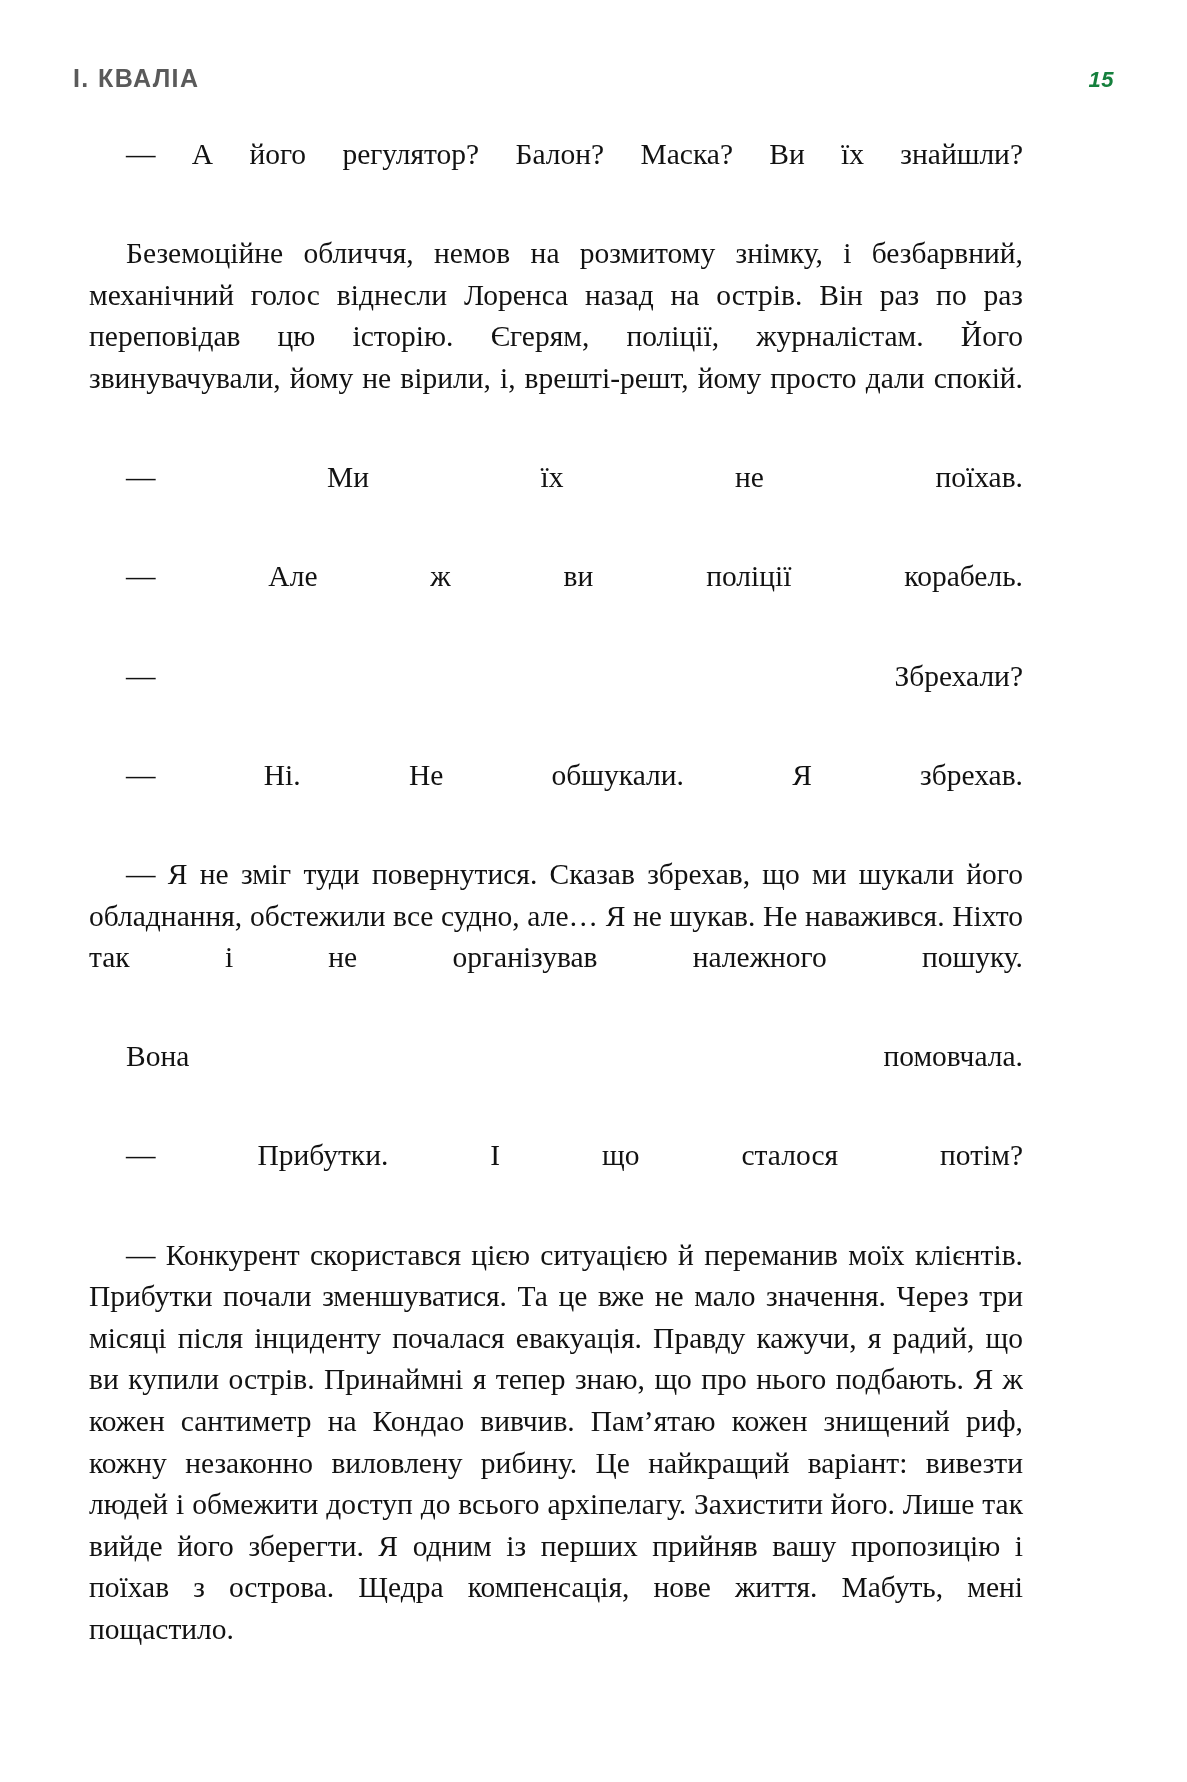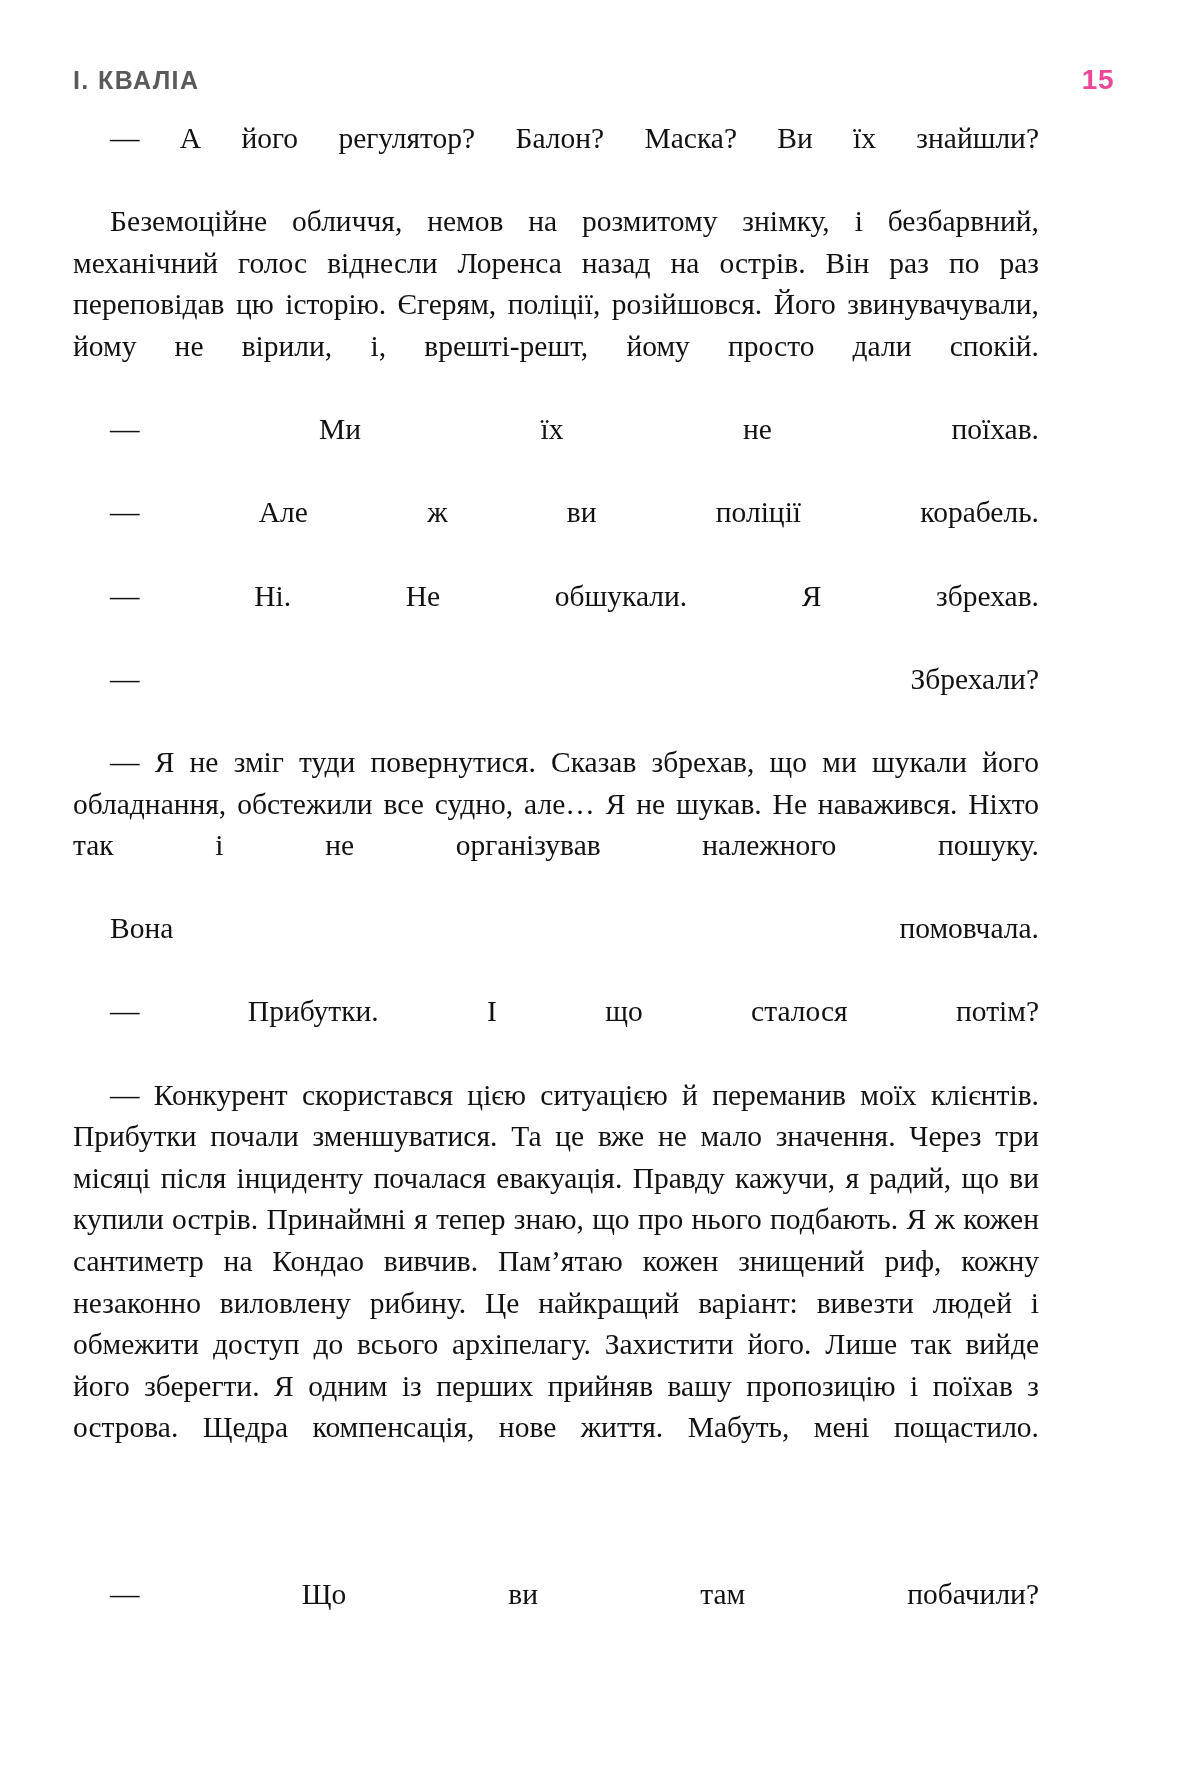--- a/index.html
+++ b/index.html
@@ -36,41 +36,42 @@
     font-weight: 700;
     font-size: 25px;
     letter-spacing: 1.4px;
     color: #5a5a5a;
     white-space: nowrap;
   }
 
   .running-head-folio {
     font-family: "Liberation Sans", sans-serif;
     font-weight: 700;
-    font-size: 28px;
+    font-size: 22px;
     letter-spacing: 0.5px;
-    color: #ec4899;
+    color: #15803d;
+    font-style: italic;
   }
 
   
   .textblock {
     position: absolute;
     left: 73px;
     top: 118px;
     width: 966px;
   }
 
   .para {
     font-family: "Liberation Serif", "DejaVu Serif", serif;
     font-size: 29.5px;
     line-height: 41.6px;
     color: #121212;
     text-align: justify;
     text-justify: inter-word;
-    margin: 0;
+    margin: 16px;
     hyphens: manual;
     -webkit-hyphens: manual;
   }
 
   
   .para.indent {
     text-indent: 37px;
   }
 
   
@@ -95,25 +96,25 @@
 
 <div class="page">
 
   <div class="running-head">
     <span class="running-head-title">I. КВАЛІА</span>
     <span class="running-head-folio">15</span>
   </div>
 
   <div class="textblock" id="textblock">
       <p class="para indent">— А його регулятор? Балон? Маска? Ви їх знайшли?</p>
-      <p class="para indent">Беземоційне обличчя, немов на розмитому знімку, і безбарвний, механічний голос віднесли Лоренса назад на острів. Він раз по раз переповідав цю історію. Єгерям, поліції, розійшовся. Його звинувачували, йому не вірили, і, врешті-решт, йому просто дали спокій.</p>
+      <p class="para indent">Беземоційне обличчя, немов на розмитому знімку, і безбарвний, механічний голос віднесли Лоренса назад на острів. Він раз по раз переповідав цю історію. Єгерям, поліції, журналістам. Його звинувачували, йому не вірили, і, врешті-решт, йому просто дали спокій.</p>
       <p class="para indent">— Ми їх не поїхав.</p>
       <p class="para indent">— Але ж ви поліції корабель.</p>
+      <p class="para indent">— Збрехали?</p>
       <p class="para indent">— Ні. Не обшукали. Я збрехав.</p>
-      <p class="para indent">— Збрехали?</p>
       <p class="para indent">— Я не зміг туди повернутися. Сказав збрехав, що ми шукали його обладнання, обстежили все судно, але… Я не шукав. Не наважився. Ніхто так і не організував належного пошуку.</p>
       <p class="para indent">Вона помовчала.</p>
       <p class="para indent">— Прибутки. І що сталося потім?</p>
       <p class="para indent">— Конкурент скористався цією ситуацією й переманив моїх клієнтів. Прибутки почали зменшуватися. Та це вже не мало значення. Через три місяці після інциденту почалася евакуація. Правду кажучи, я радий, що ви купили острів. Принаймні я тепер знаю, що про нього подбають. Я ж кожен сантиметр на Кондао вивчив. Пам’ятаю кожен знищений риф, кожну незаконно виловлену рибину. Це найкращий варіант: вивезти людей і обмежити доступ до всього архіпелагу. Захистити його. Лише так вийде його зберегти. Я одним із перших прийняв вашу пропозицію і поїхав з острова. Щедра компенсація, нове життя. Мабуть, мені пощастило.</p>
       <div class="section-break"></div>
       <p class="para indent">— Що ви там побачили?</p>
     </div>
 
 </div>
 

